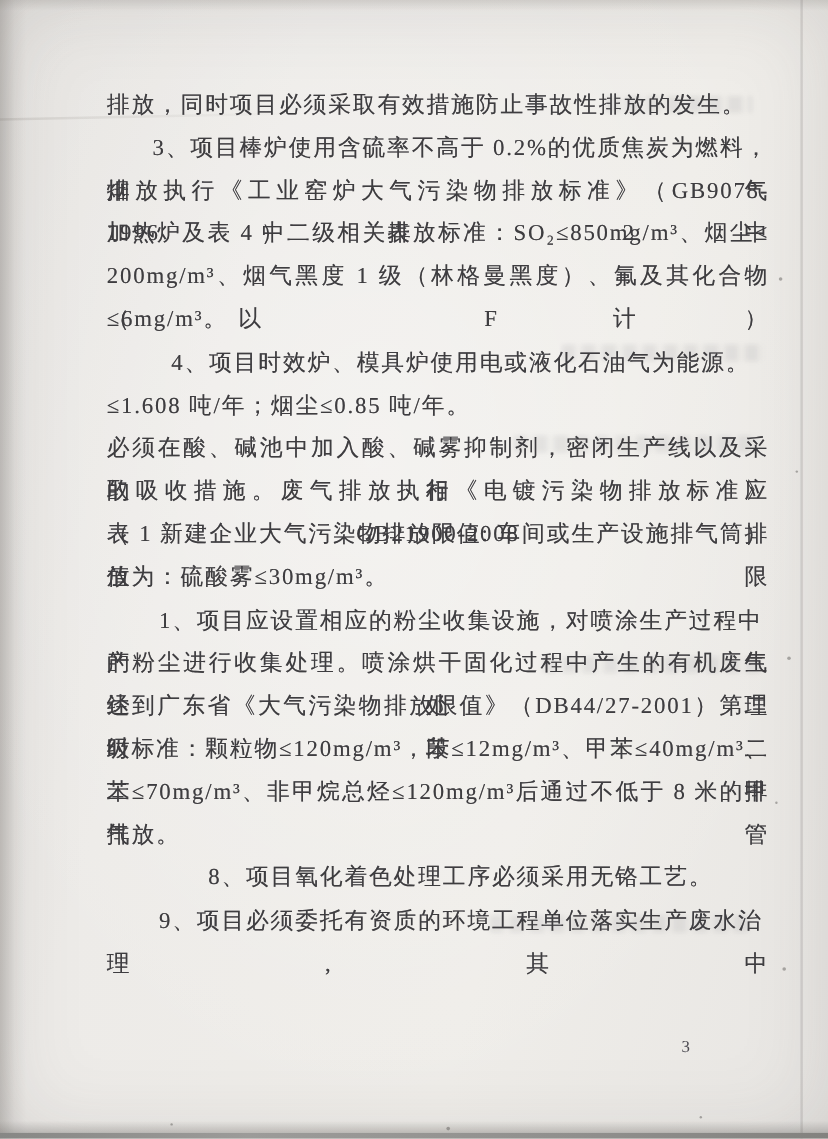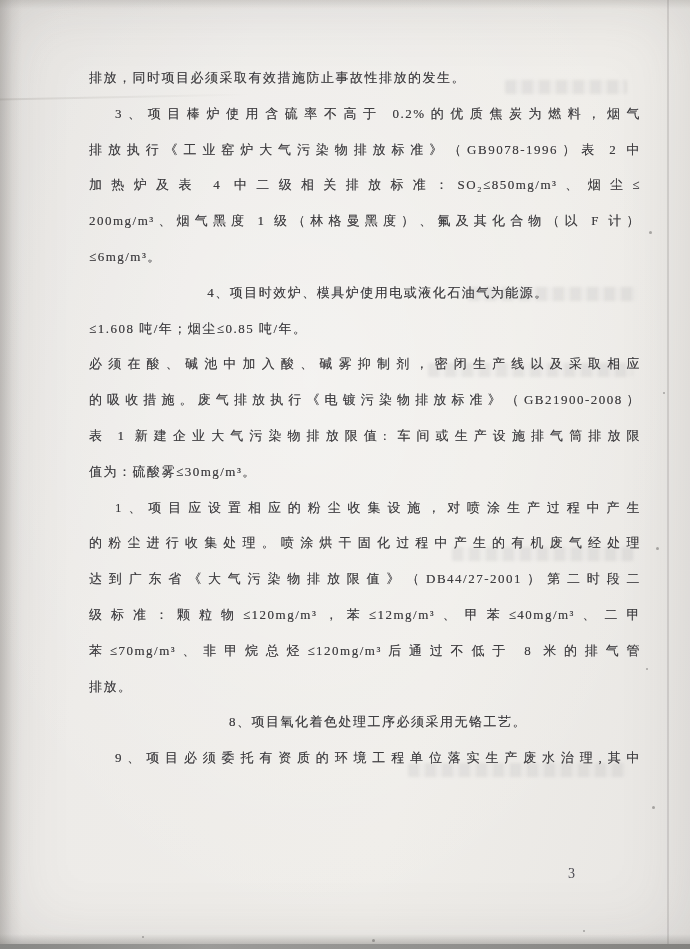--- a/index.html
+++ b/index.html
@@ -72,23 +72,23 @@
   .sp3 { left: 656px; top: 547px; }
   .sp4 { left: 646px; top: 668px; width: 2px; height: 2px; }
   .sp5 { left: 652px; top: 806px; }
   .sp6 { left: 583px; top: 930px; width: 2px; height: 2px; }
   .sp7 { left: 372px; top: 939px; }
   .sp8 { left: 142px; top: 936px; width: 2px; height: 2px; }
 
   
   .text-block {
     position: absolute;
-    left: 89px; top: 60px; width: 552px;
+    left: 89px; top: 70px; width: 552px;
     color: var(--ink);
-    font-size: 13px;
+    font-size: 19px;
     letter-spacing: 1.5px;
     text-shadow: 0 0 0.5px rgba(62,61,64,0.55);
   }
   .line {
     height: 35.8px;
     line-height: 35.8px;
     white-space: nowrap;
     text-align: left;
   }
   .line.fill {

